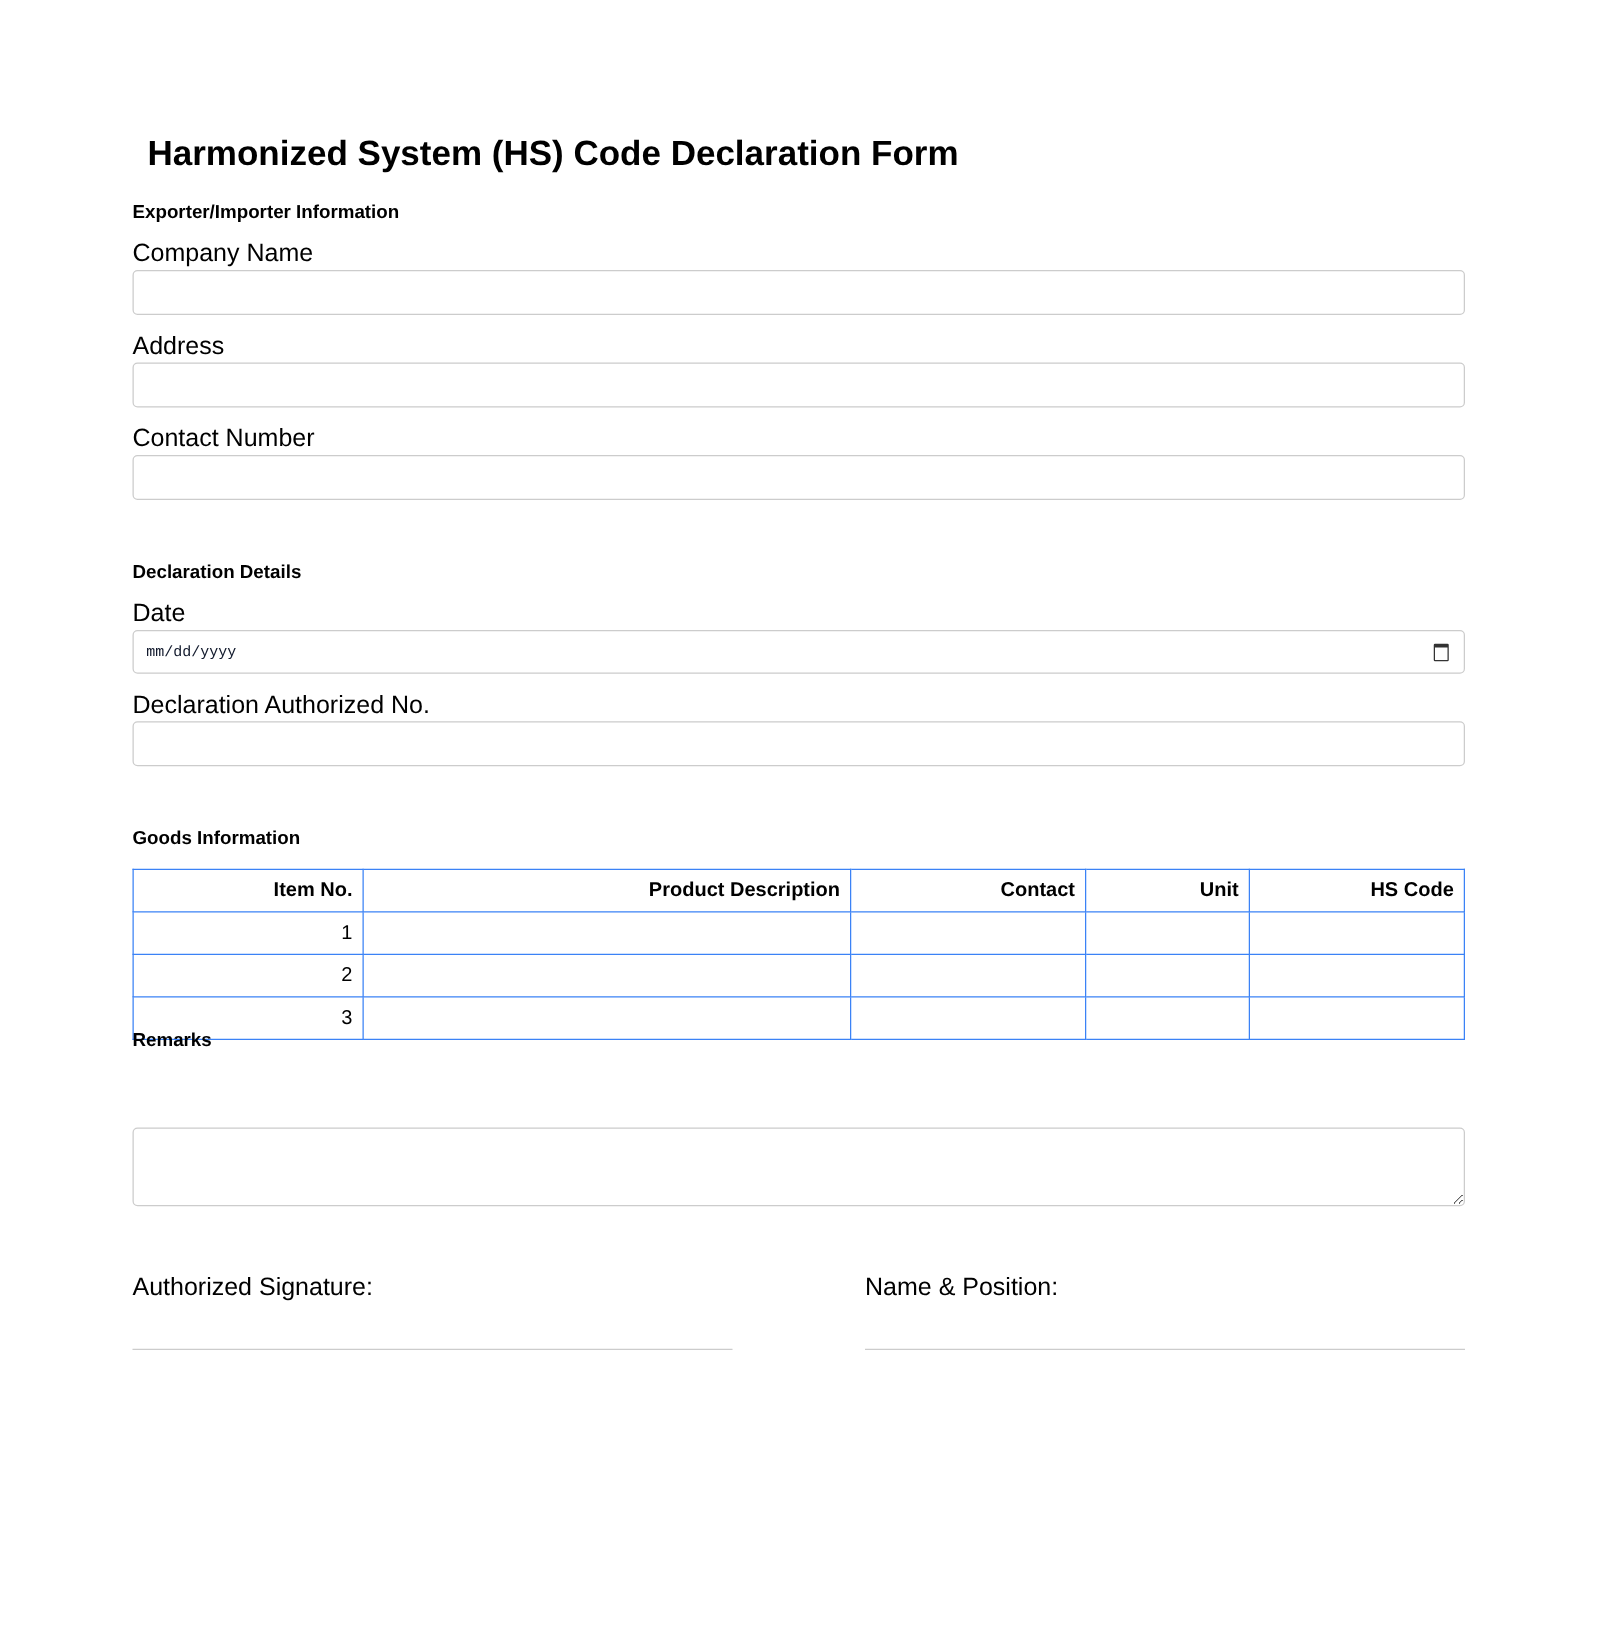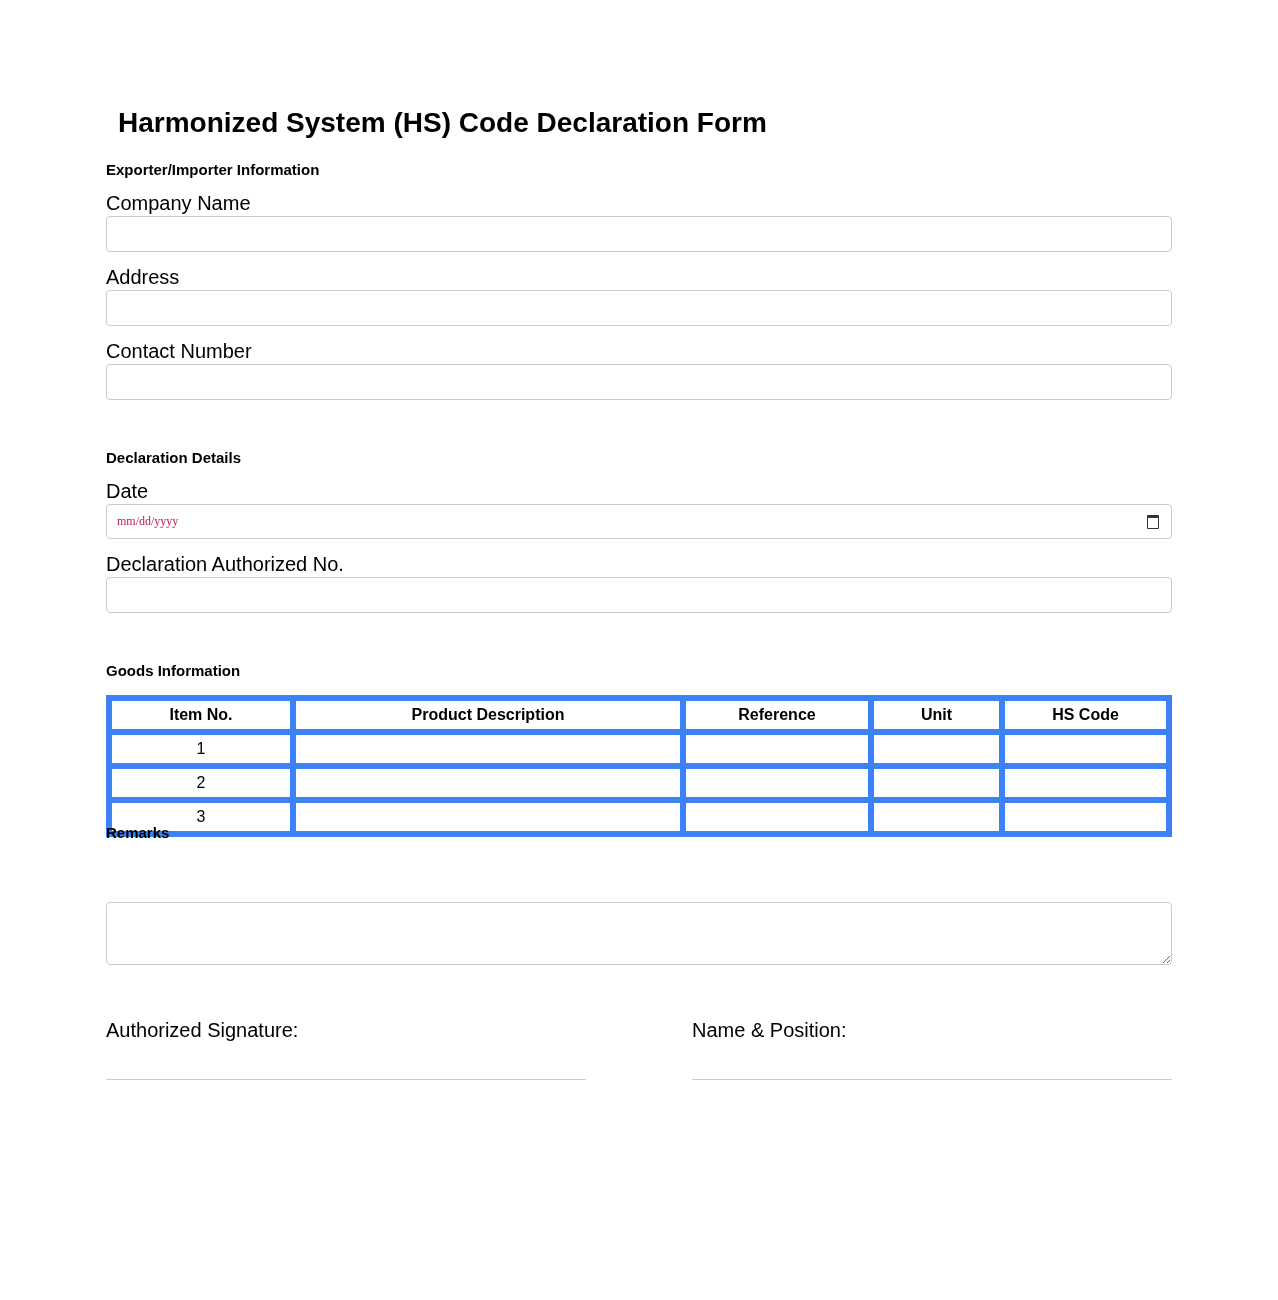--- a/index.html
+++ b/index.html
@@ -3,24 +3,24 @@
 <meta charset="utf-8">
 <style>
   html, body { margin:0; padding:0; background:#fff; }
   body { font-family:"Liberation Sans", sans-serif; color:#000; width:1278px; height:1300px; position:relative; }
   .page { position:absolute; left:106px; top:0; width:1066px; }
   h1 { position:absolute; top:94px; left:0; margin:12px; font-size:28px; font-weight:bold; line-height:34px; white-space:nowrap; }
   h2 { position:absolute; left:0; margin:0; font-size:15px; font-weight:bold; line-height:24px; white-space:nowrap; }
   .lbl { position:absolute; left:0; font-size:20px; line-height:20px; white-space:nowrap; }
   .inp { position:absolute; left:0; width:1066px; height:36px; box-sizing:border-box; border:1px solid #ccc; border-radius:4px; background:#fff; padding:0 10px; font-family:"Liberation Sans", sans-serif; font-size:16px; }
   .date-inp { display:flex; align-items:center; justify-content:space-between; }
-  .date-ph { font-family:Liberation Serif, serif; font-size:12px; color:#be185d; }
+  .date-ph { font-family:Liberation Mono, monospace; font-size:12px; color:#0f172a; }
   .cal { width:10px; height:10px; border:1.5px solid #333; border-top-width:3px; border-radius:1px; margin-right:2px; }
   table { position:absolute; left:0; top:695px; width:1066px; border-collapse:collapse; font-size:16px; }
-  th, td { border:6px solid #3b82f6; height:34px; padding:0 8px; text-align:center; box-sizing:border-box; }
+  th, td { border:1px solid #3b82f6; height:34px; padding:0 8px; text-align:right; box-sizing:border-box; }
   th { font-weight:bold; }
   textarea { position:absolute; left:0; top:902px; width:1066px; height:63px; box-sizing:border-box; border:1px solid #ccc; border-radius:4px; resize:vertical; font-family:"Liberation Sans", sans-serif; }
   .sig-line { position:absolute; top:1079px; height:0; border-top:1px solid #ccc; width:480px; }
 </style>
 </head>
 <body>
 
 <div class="page">
   <h1>Harmonized System (HS) Code Declaration Form</h1>
 
@@ -40,21 +40,21 @@
   </div>
   <div class="lbl" style="top:554px">Declaration Authorized No.</div>
   <input class="inp" style="top: 577px;" type="text" value="">
 
   <h2 style="top:659px">Goods Information</h2>
   <table>
     <thead>
       <tr>
         <th style="width:184px">Item No.</th>
         <th style="width:390px">Product Description</th>
-        <th style="width:188px">Reference</th>
+        <th style="width:188px">Contact</th>
         <th style="width:131px">Unit</th>
         <th>HS Code</th>
       </tr>
     </thead>
     <tbody>
       <tr>
         <td>1</td>
         <td></td>
         <td></td>
         <td></td>

